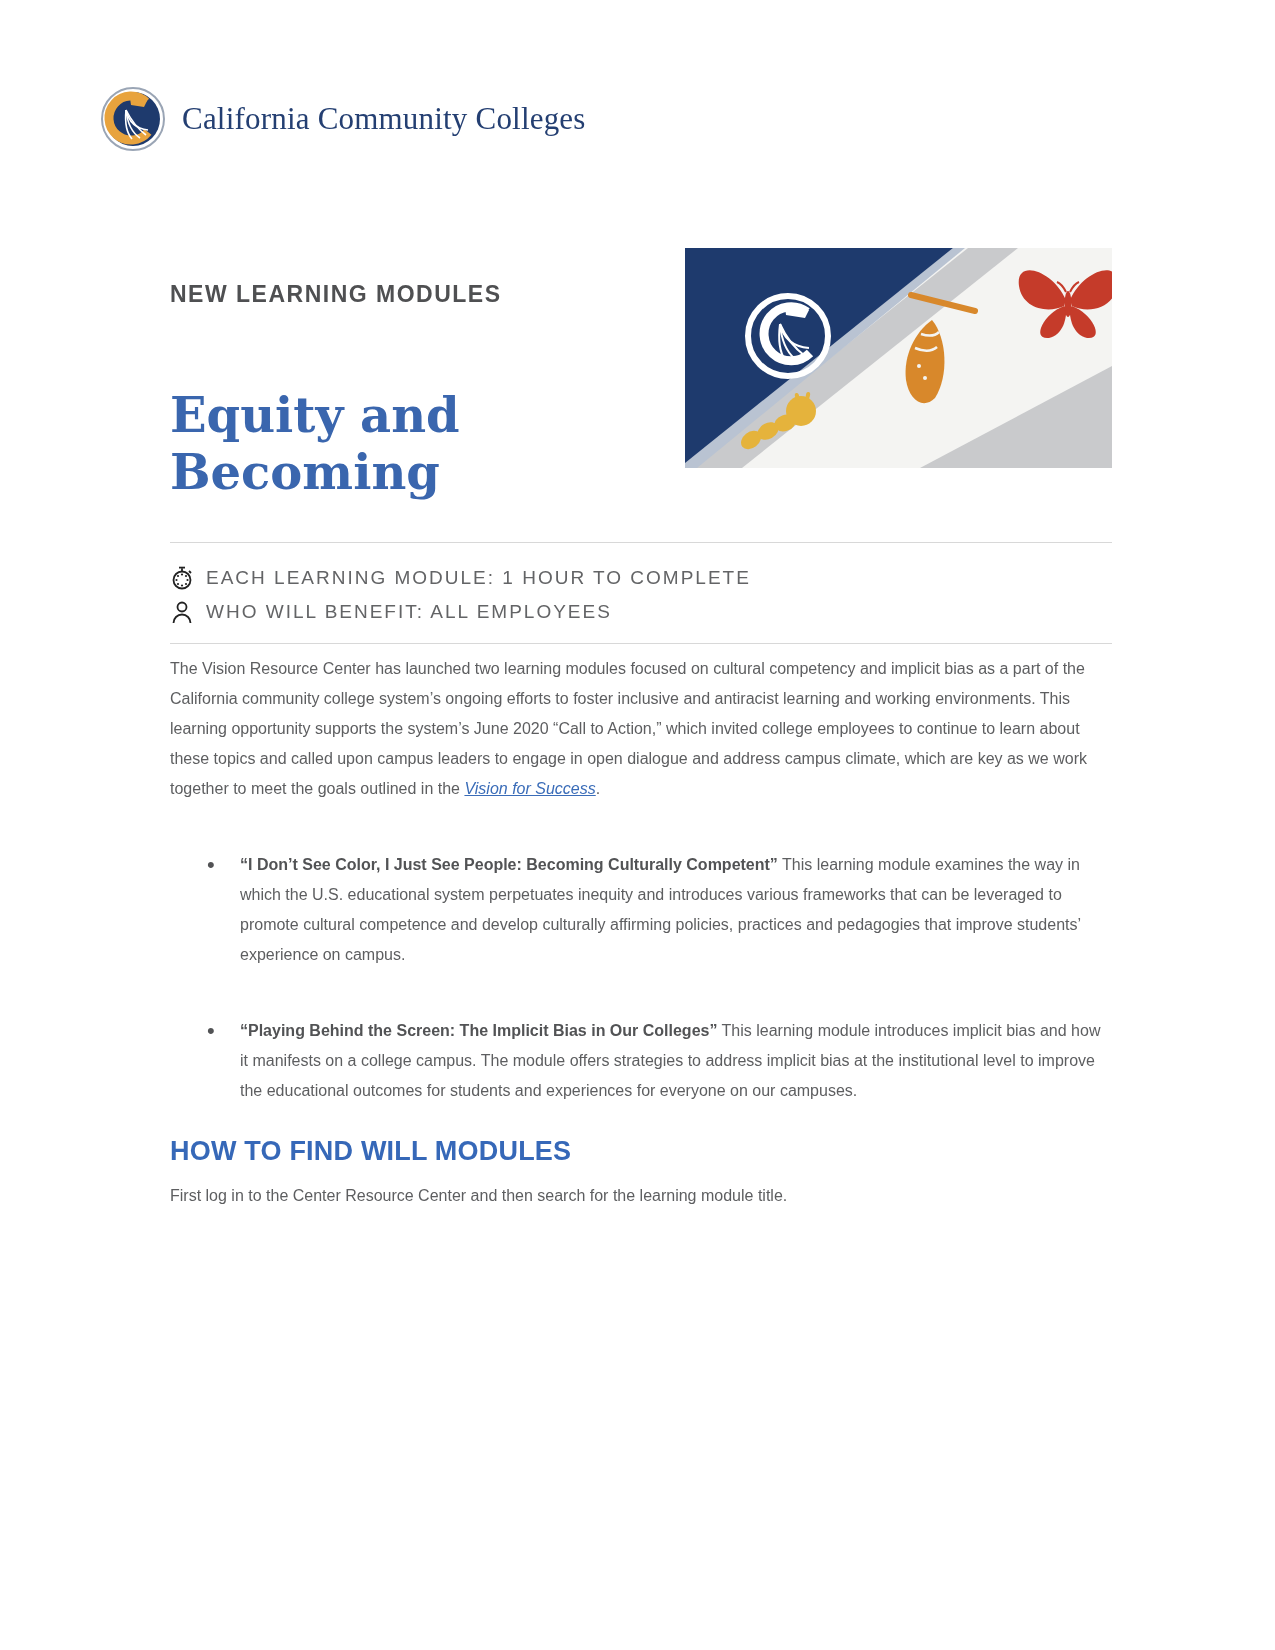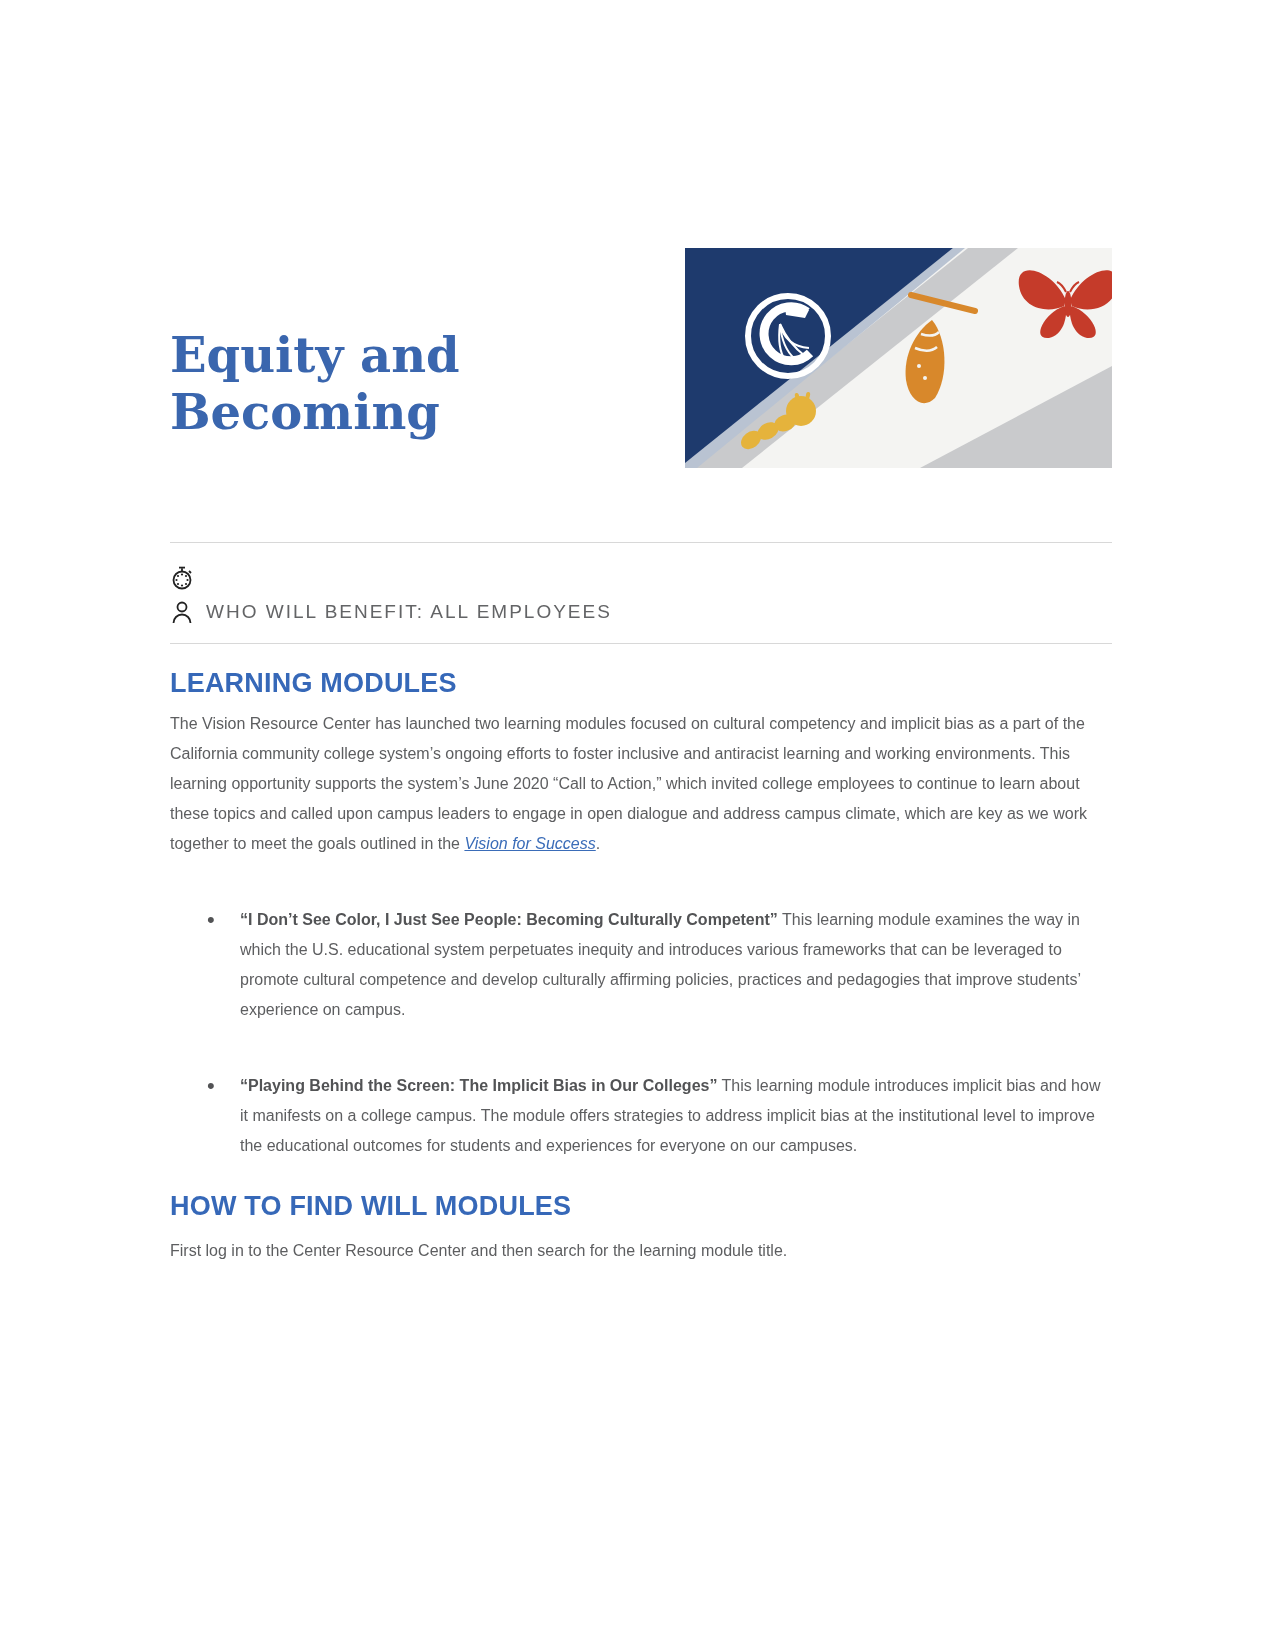--- a/index.html
+++ b/index.html
@@ -61,25 +61,41 @@
   }
 
   .htf-heading { margin-top:30px; }
   .htf-body { margin-top:14px; }
 </style>
 </head>
 <body>
 
 <div class="page">
 
+  <div class="brand">
+    <svg class="brand-logo" width="66" height="66" viewBox="0 0 66 66">
+      <circle cx="33" cy="33" r="31" fill="#ffffff" stroke="#9aa5b5" stroke-width="2"></circle>
+      <circle cx="33" cy="33" r="27" fill="#1e3a6d"></circle>
+      <path d="M 46 16 A 22 22 0 1 0 48 46" fill="none" stroke-width="9" stroke="#e8a33d"></path>
+      <path d="M 30 12 L 47 15 L 44 21 L 31 19 Z" fill="#e8a33d"></path>
+      <g stroke="#ffffff" stroke-width="1.6" fill="none">
+        <path d="M26 24 Q 30 42 48 44"></path>
+        <path d="M26 24 Q 34 40 46 49"></path>
+        <path d="M26 24 Q 28 44 40 52"></path>
+        <path d="M26 24 Q 24 44 32 53"></path>
+      </g>
+    </svg>
+    <div class="brand-name">California Community Colleges</div>
+  </div>
 
   <div class="content">
 
     <div class="hero">
       <div class="hero-left">
+        <div class="eyebrow">NEW LEARNING MODULES</div>
         <h1 class="doc-title">
           <br>
           <span>Equity and</span><br>
           <span>Becoming</span>
         </h1>
       </div>
 
       <svg class="hero-img" viewBox="0 0 427 220" preserveAspectRatio="none">
         <rect x="0" y="0" width="427" height="220" fill="#f4f4f2"></rect>
 
@@ -145,33 +161,33 @@
             <circle cx="12" cy="9.5" r="1.1"></circle>
               <circle cx="16" cy="11" r="1.1"></circle>
             <circle cx="17.5" cy="15" r="1.1"></circle>
               <circle cx="16" cy="19" r="1.1"></circle>
             <circle cx="12" cy="20.5" r="1.1"></circle>
               <circle cx="8" cy="19" r="1.1"></circle>
             <circle cx="6.5" cy="15" r="1.1"></circle>
               <circle cx="8" cy="11" r="1.1"></circle>
           </g>
         </svg>
+        <span class="txt">EACH LEARNING MODULE: 1 HOUR TO COMPLETE</span>
       </div>
       <div class="meta-row">
         <svg class="meta-icon" viewBox="0 0 24 26">
           <circle cx="12" cy="8" r="4.5" fill="none" stroke="#222" stroke-width="1.8"></circle>
           <path d="M3.5 24 A 8.5 8.5 0 0 1 20.5 24" fill="none" stroke="#222" stroke-width="1.8"></path>
         </svg>
         <span class="txt">WHO WILL BENEFIT: ALL EMPLOYEES</span>
       </div>
     </div>
 
     <hr class="rule">
 
-    <h2 class="section-heading lm-heading">LEARNING MODULES</h2>
 
     <p class="body-text intro"><span>The Vision Resource Center has launched two learning modules focused on cultural competency and implicit bias as a part of the California community college system’s ongoing efforts to foster inclusive and antiracist learning and working environments. This learning opportunity supports the system’s June 2020 “Call to Action,” which invited college employees to continue to learn about these topics and called upon campus leaders to engage in open dialogue and address campus climate, which are key as we work together to meet the goals outlined in the </span><a class="doc-link">Vision for Success</a><span>.</span></p>
 
     <ul class="modules">
       <li class="body-text"><span class="bold-run">“I Don’t See Color, I Just See People: Becoming Culturally Competent”</span><span> This learning module examines the way in which the U.S. educational system perpetuates inequity and introduces various frameworks that can be leveraged to promote cultural competence and develop culturally affirming policies, practices and pedagogies that improve students’ experience on campus.</span></li>
       <li class="body-text"><span class="bold-run">“Playing Behind the Screen: The Implicit Bias in Our Colleges”</span><span> This learning module introduces implicit bias and how it manifests on a college campus. The module offers strategies to address implicit bias at the institutional level to improve the educational outcomes for students and experiences for everyone on our campuses.</span></li>
     </ul>
 
     <h2 class="section-heading htf-heading">HOW TO FIND WILL MODULES</h2>
     <p class="body-text htf-body">First log in to the Center Resource Center and then search for the learning module title.</p>

